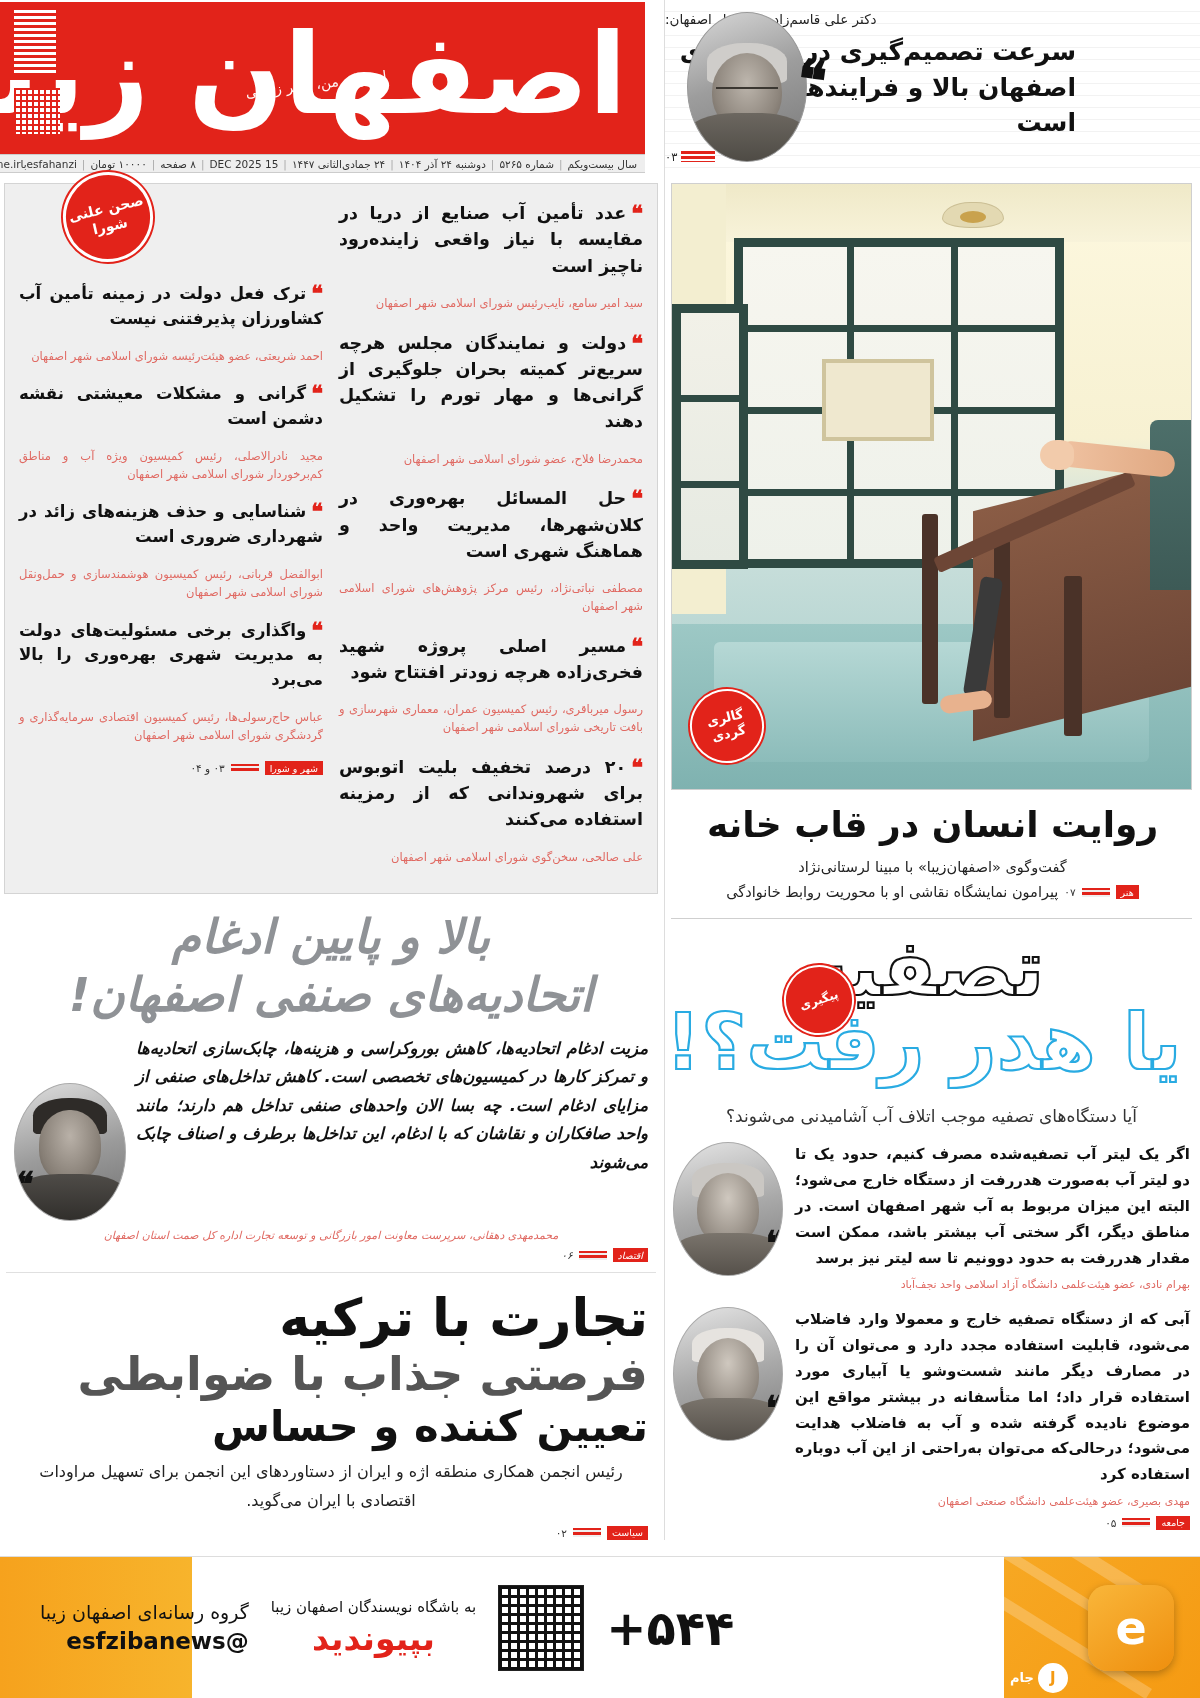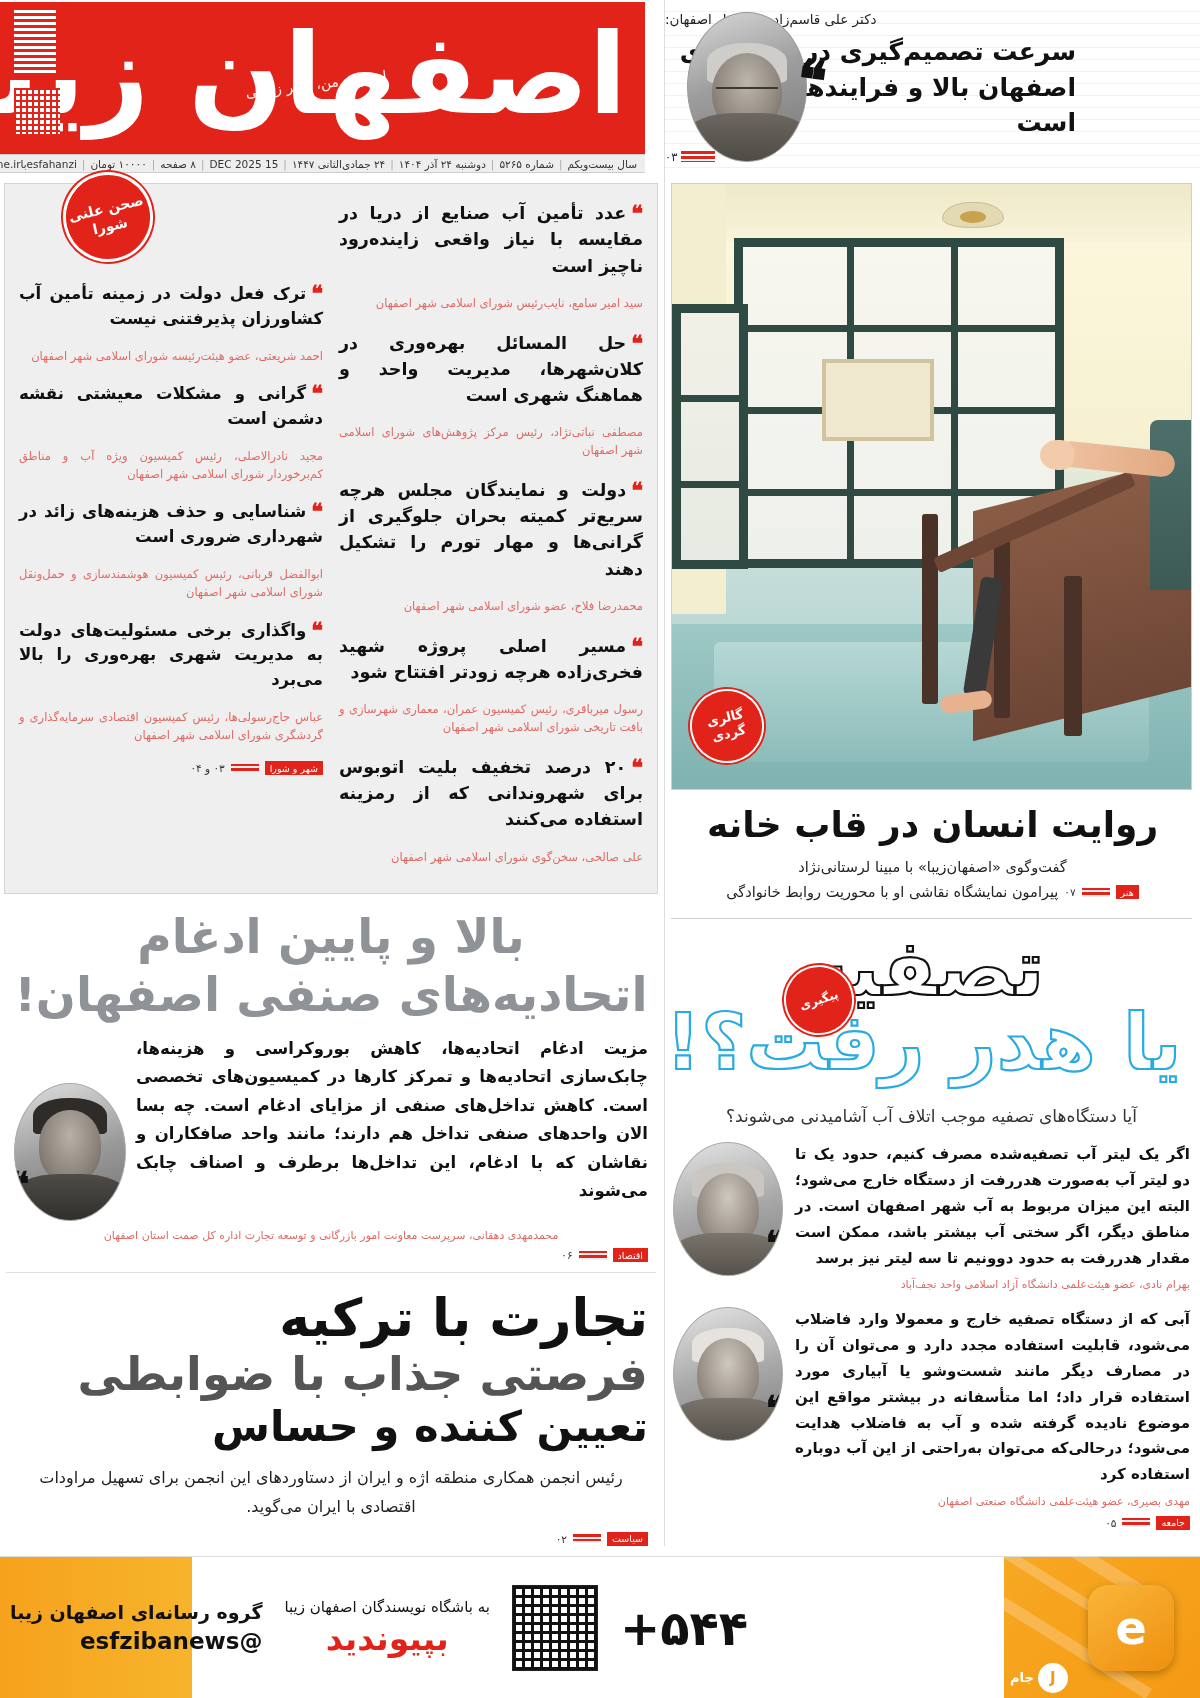--- a/index.html
+++ b/index.html
@@ -254,21 +254,21 @@
      background:radial-gradient(ellipse at 50% 35%,#cfc8bf,#938b82 70%,#6f6860);}
   .wq-photo .h { position:absolute; left:50%; top:20px; transform:translateX(-50%);
      width:72px;height:34px;border-radius:46% 46% 8% 8%; background:#cac7c3;}
   .wq-photo .b { position:absolute; left:50%; bottom:-6px; transform:translateX(-50%);
      width:112px;height:48px;border-radius:40% 40% 0 0;
      background:linear-gradient(180deg,#7a746c,#514c46);}
   .wq-qm { position:absolute; right:-2px; bottom:22px; font-size:34px; color:#111;
      font-family:"DejaVu Serif",serif; font-weight:bold; line-height:.6;}
 
   
-  .merge-block { padding: 14px 16px 0 14px; }
+  .merge-block { padding: 14px 16px 0 14px; font-style: italic; }
   .merge-head {
     font-size: 47px; font-weight:bold; color:#8f9296; line-height:1.22;
     text-align:center; letter-spacing:-1px;
   }
   .merge-body { display:flex; gap:10px; margin-top:12px; align-items:flex-start; }
   .merge-body p { flex:1; font-size:16.5px; font-weight:bold; line-height:1.72; color:#111;
     text-align: justify; text-align-last:right; }
   .merge-photo {
     width:112px; height:138px; border-radius:50%; border:1.3px solid #aaa; flex:none;
     overflow:hidden; position:relative; margin-top:48px;
@@ -283,21 +283,21 @@
     width:114px;height:52px;border-radius:40% 40% 0 0;
     background:linear-gradient(180deg,#4f4c48,#2d2b28);}
   .merge-attr { font-size:11px; color:#e06a63; text-align:center; margin-top:8px; }
   .merge-foot { display:flex; align-items:center; gap:6px; margin-top:6px; }
 
   .trade-block { padding: 16px 16px 0 14px; }
   .trade-head { text-align:right; }
   .trade-l1 { font-size:52px; font-weight:bold; color:#111; line-height:1.12; letter-spacing:-1px;}
   .trade-l2 { font-size:46px; font-weight:bold; color:#555; line-height:1.18; letter-spacing:-1px;}
   .trade-l3 { font-size:42px; font-weight:bold; color:#111; line-height:1.2; letter-spacing:-1px;}
-  .trade-sub { font-size:16px; color:#222; text-align:center; line-height:1.8; margin-top:12px;}
+  .trade-sub { font-size:16px; color:#222; text-align:center; line-height:1.8; margin-top:6px;}
   .trade-foot { display:flex; align-items:center; gap:6px; margin-top:10px; }
 
   
   .footer-banner {
     position:absolute; left:0; bottom:0; width:1200px; height:142px;
     background: linear-gradient(90deg,#f6a21d 0%, #f7b42c 16%, #ffffff 16%, #ffffff 100%);
     border-top:1px solid #ddd; display:flex; align-items:center;
   }
   .fb-orange {
     width:196px; height:142px; position:relative;
@@ -312,21 +312,21 @@
     box-shadow: 0 3px 8px rgba(0,0,0,.28);
   }
   .fb-appicon span { color:#fff; font-size:46px; font-weight:bold; }
   .fb-jam { position:absolute; left:6px; bottom:6px; display:flex; align-items:center; gap:4px;}
   .fb-jam .circ { width:30px; height:30px; border-radius:50%; background:#fff;
      display:flex;align-items:center;justify-content:center;color:#f59a12;font-size:15px;font-weight:bold;}
   .fb-jam .lbl { color:#fff; font-size:13px; font-weight:bold;}
   .fb-mid { flex:1; height:142px; display:flex; align-items:center;
      justify-content:flex-end; padding-left:10px; padding-right: 18px; gap: 22px; direction:rtl;}
   .fb-handle { text-align:right; }
-  .fb-group { font-size:19px; font-weight:bold; color:#111; }
+  .fb-group { font-size:19px; font-weight:normal; color:#111;margin-left:30px; }
   .fb-at { font-size:23px; font-weight:bold; color:#111; margin-top:5px;}
   .fb-join { text-align:center; }
   .fb-join .l1 { font-size:15px; color:#111;}
   .fb-join .l2 { font-size:33px; font-weight:bold; color:#e2231a; margin-top:3px;}
   .fb-qr { width:86px; height:86px; background:#fff; border:1px solid #222; }
   .fb-qr .g { width:100%; height:100%;
      background-image: linear-gradient(to right,#111 3px,transparent 3px),
                        linear-gradient(to bottom,#111 3px,transparent 3px);
      background-size: 9px 9px;}
   .fb-big { font-size:48px; font-weight:bold; color:#111; letter-spacing:-2px; direction:ltr;}
@@ -485,26 +485,26 @@
         </div>
 
         <div class="council-cols">
 
           <div class="council-col">
             <div class="qitem">
               <h3><span class="qmark">❝</span><span>عدد تأمین آب صنایع از دریا در مقایسه با نیاز واقعی زاینده‌رود ناچیز است</span></h3>
               <div class="qattr">سید امیر سامع، نایب‌رئیس شورای اسلامی شهر اصفهان</div>
             </div>
             <div class="qitem">
+              <h3><span class="qmark">❝</span><span>دولت و نمایندگان مجلس هرچه سریع‌تر کمیته بحران جلوگیری از گرانی‌ها و مهار تورم را تشکیل دهند</span></h3>
+              <div class="qattr">محمدرضا فلاح، عضو شورای اسلامی شهر اصفهان</div>
+            </div>
+            <div class="qitem">
               <h3><span class="qmark">❝</span><span>حل المسائل بهره‌وری در کلان‌شهرها، مدیریت واحد و هماهنگ شهری است</span></h3>
               <div class="qattr">مصطفی نباتی‌نژاد، رئیس مرکز پژوهش‌های شورای اسلامی شهر اصفهان</div>
-            </div>
-            <div class="qitem">
-              <h3><span class="qmark">❝</span><span>دولت و نمایندگان مجلس هرچه سریع‌تر کمیته بحران جلوگیری از گرانی‌ها و مهار تورم را تشکیل دهند</span></h3>
-              <div class="qattr">محمدرضا فلاح، عضو شورای اسلامی شهر اصفهان</div>
             </div>
             <div class="qitem">
               <h3><span class="qmark">❝</span><span>مسیر اصلی پروژه شهید فخری‌زاده هرچه زودتر افتتاح شود</span></h3>
               <div class="qattr">رسول میرباقری، رئیس کمیسیون عمران، معماری شهرسازی و بافت تاریخی شورای اسلامی شهر اصفهان</div>
             </div>
             <div class="qitem">
               <h3><span class="qmark">❝</span><span>۲۰ درصد تخفیف بلیت اتوبوس برای شهروندانی که از رمزینه استفاده می‌کنند</span></h3>
               <div class="qattr">علی صالحی، سخن‌گوی شورای اسلامی شهر اصفهان</div>
             </div>
           </div>

